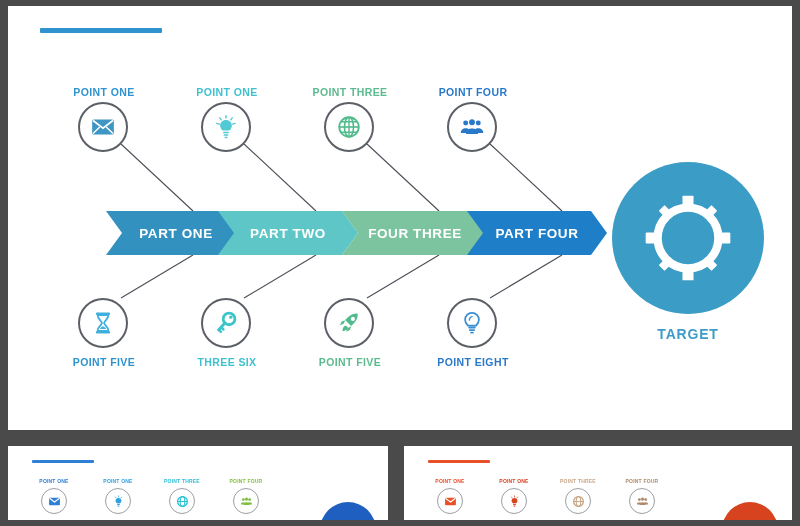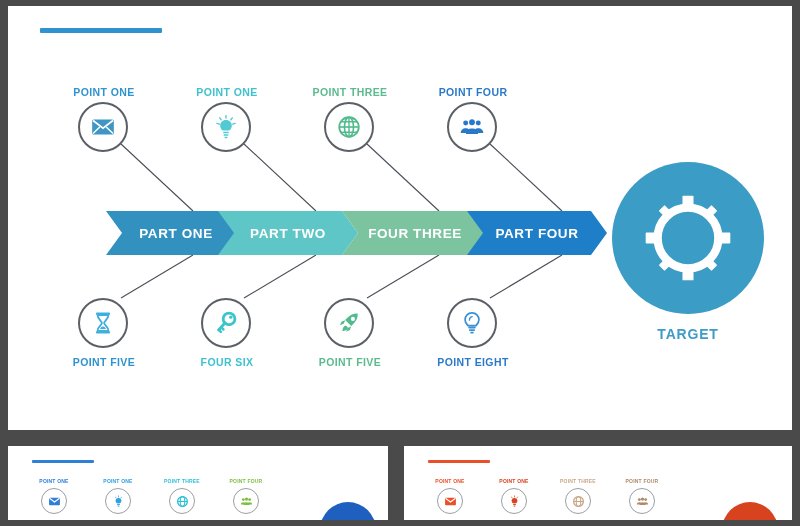--- a/index.html
+++ b/index.html
@@ -195,21 +195,21 @@
     <div class="point point-bottom" style="left:179px;top:286px;">
       <div class="circle">
         <svg width="26" height="26" viewBox="0 0 24 24">
           <circle cx="14.8" cy="8.2" r="5.4" fill="none" stroke="#3cc5c9" stroke-width="2.6"></circle>
           <circle cx="16.4" cy="6.6" r="1.5" fill="#3cc5c9"></circle>
           <path d="M11.2 11.8 L5.2 18.4" stroke="#3cc5c9" stroke-width="2.6" stroke-linecap="round"></path>
           <path d="M7.6 16 L9.6 18" stroke="#3cc5c9" stroke-width="2.3" stroke-linecap="round"></path>
           <path d="M5.4 18.2 L7.2 20.1" stroke="#3cc5c9" stroke-width="2.3" stroke-linecap="round"></path>
         </svg>
       </div>
-      <div class="label" style="color: rgb(63, 193, 207);">FOUR SIX</div>
+      <div class="label" style="color: rgb(63, 193, 207);">THREE SIX</div>
     </div>
 
     <div class="point point-bottom" style="left:302px;top:286px;">
       <div class="circle">
         <svg width="26" height="26" viewBox="0 0 24 24">
           <path d="M20.4 3.2c-3.6-0.4-7 1-9.4 3.4l-2.6 2.6 5.6 5.6 2.6-2.6c2.4-2.4 3.8-5.8 3.4-9z" fill="#52bb8d"></path>
           <circle cx="15.6" cy="8.2" r="1.9" fill="#ffffff"></circle>
           <path d="M8.6 9.4 L5.2 10.6 3.6 14 7 12.6z" fill="#52bb8d"></path>
           <path d="M14 15 L12.8 18.4 9.4 20 10.8 16.6z" fill="#52bb8d"></path>
           <path d="M7.4 15.2c-1.2 1.2-1.5 4.4-1.5 4.4s3.2-0.3 4.4-1.5c0.8-0.8 0.8-2.1 0-2.9s-2.1-0.8-2.9 0z" fill="#52bb8d"></path>

